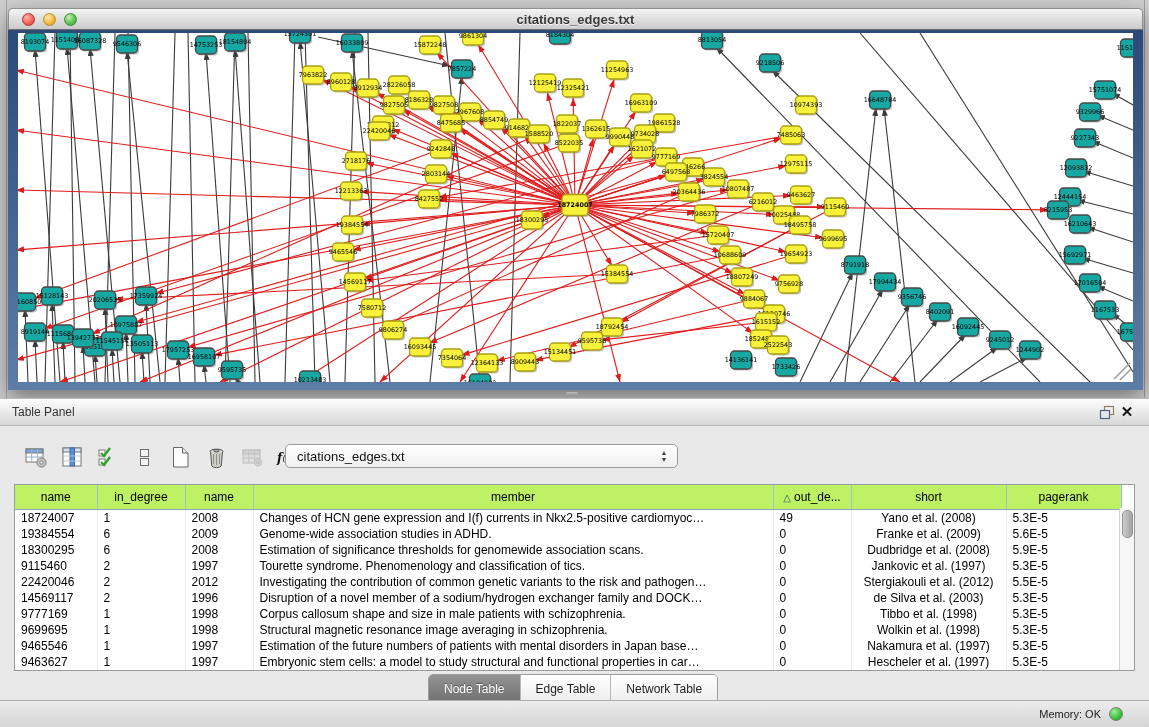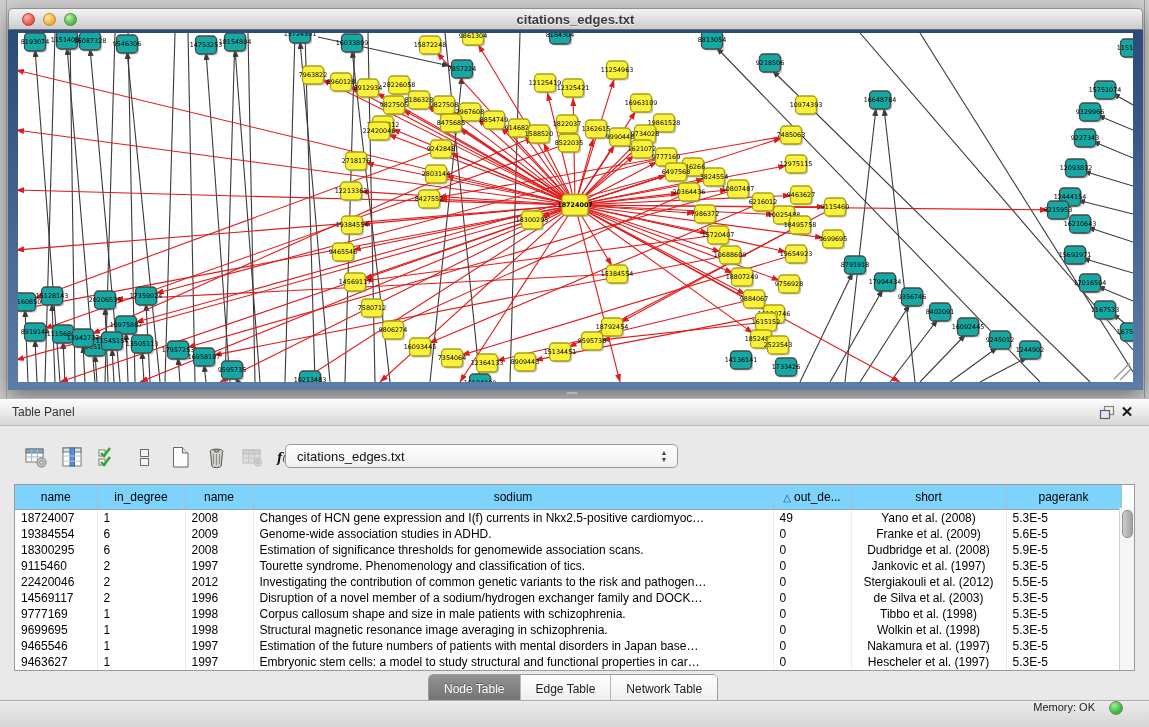--- a/index.html
+++ b/index.html
@@ -40,21 +40,21 @@
   .combo{position:absolute;left:285px;top:46px;width:393px;height:24px;box-sizing:border-box;
          border:1px solid #9a9a9a;border-radius:5px;background:linear-gradient(#ffffff,#f0f0f0);
          display:flex;align-items:center;box-shadow:inset 0 1px 0 #fff;}
   .combo .combo-text{flex:1;font-size:13px;color:#111;padding-left:11px;}
   .combo .stepper{width:18px;display:flex;flex-direction:column;align-items:center;justify-content:center;
                   gap:1px;font-size:7px;color:#444;line-height:6px;padding-right:4px;}
 
   .table-box{position:absolute;left:14px;top:86px;width:1121px;height:187px;box-sizing:border-box;
              border:1px solid #9a9a9a;background:#fff;overflow:hidden;}
   table.grid{border-collapse:collapse;table-layout:fixed;width:1106px;font-size:12px;}
-  table.grid th{height:22px;background:#7dd3fc;border-right:1px solid #9fc2d2;border-bottom:1px solid #8ca8b5;
+  table.grid th{height:22px;background:#bef264;border-right:1px solid #9fc2d2;border-bottom:1px solid #8ca8b5;
                 font-weight:normal;color:#000;text-align:center;overflow:hidden;white-space:nowrap;}
   table.grid td{height:16px;padding:0 0 0 6px;color:#000;overflow:hidden;white-space:nowrap;
                 text-overflow:clip;border-right:1px solid #ececec;}
   table.grid td.center{text-align:center;padding:0;margin-left:48px;}
   .sort-glyph{font-size:10px;color:#1a5276;margin-right:3px;}
   .vscroll{position:absolute;top:23px;right:0;bottom:0;width:14px;background:#f6f6f6;border-left:1px solid #d2d2d2;}
   .vthumb{position:absolute;top:2px;left:2px;width:9px;height:26px;border-radius:5px;
           background:linear-gradient(90deg,#cdcdcd,#a2a2a2);border:1px solid #949494;}
 
   .tabs{position:absolute;left:428px;top:276px;height:30px;display:flex;border:1px solid #9c9c9c;
@@ -63,21 +63,21 @@
        background:linear-gradient(#ffffff,#ededed);color:#222;border-right:1px solid #b8b8b8;}
   .tab:last-child{border-right:none;}
   .tab.active{background:linear-gradient(#949494,#6f6f6f);color:#fff;text-shadow:0 -1px 0 #555;}
 
   .resize-dimple{position:absolute;left:566px;top:392px;width:12px;height:4px;border-radius:2px;
                  background:linear-gradient(#bdbdbd,#8f8f8f);}
 
   
   .status-bar{position:absolute;left:0;top:700px;width:1149px;height:27px;box-sizing:border-box;
               background:linear-gradient(#ececec,#d5d5d5);border-top:1px solid #aeaeae;
-              display:flex;align-items:flex-start;justify-content:flex-end;padding-right:26px;gap:14px;}
+              display:flex;align-items:center;justify-content:flex-end;padding-right:26px;gap:8px;}
   .status-bar .mem-label{font-size:11px;color:#222;}
   .led{width:14px;height:14px;border-radius:50%;box-sizing:border-box;border:1px solid #7e7e7e;
        background:radial-gradient(circle at 35% 30%,#9bf09b,#3cc13c 60%,#1f9a1f);}
 </style>
 </head>
 <body>
 
 <div class="desktop">
   <div class="bg-line-left"></div>
   <div class="bg-line-right"></div>
@@ -970,21 +970,21 @@
             <col style="width:520px">
             <col style="width:78px">
             <col style="width:155px">
             <col style="width:115px">
           </colgroup>
           <tbody>
             <tr>
               <th>name</th>
               <th>in_degree</th>
               <th>name</th>
-              <th>sodium</th>
+              <th>member</th>
               <th><span class="sort-glyph">△</span>out_de...</th>
               <th>short</th>
               <th>pagerank</th>
             </tr>
             <tr>
               <td class="">18724007</td>
               <td class="">1</td>
               <td class="">2008</td>
               <td class="">Changes of HCN gene expression and I(f) currents in Nkx2.5-positive cardiomyoc…</td>
               <td class="">49</td>

